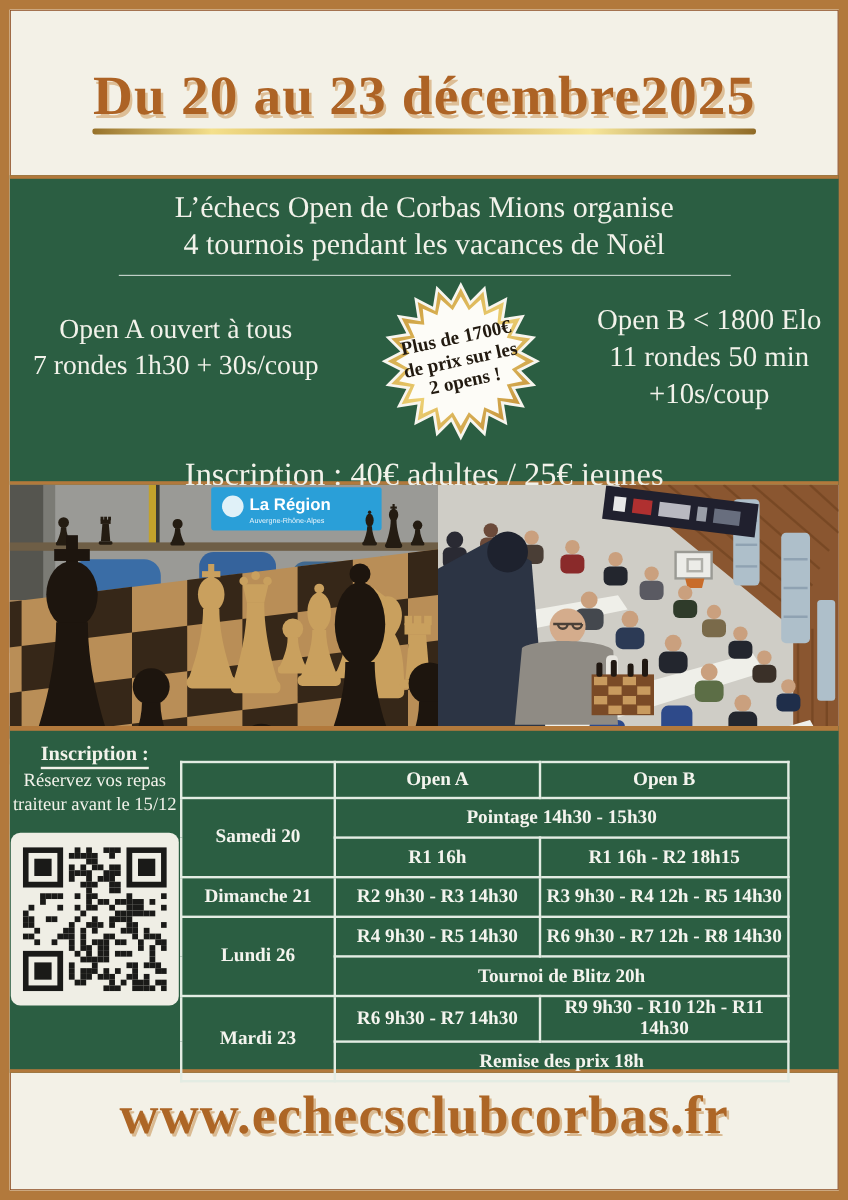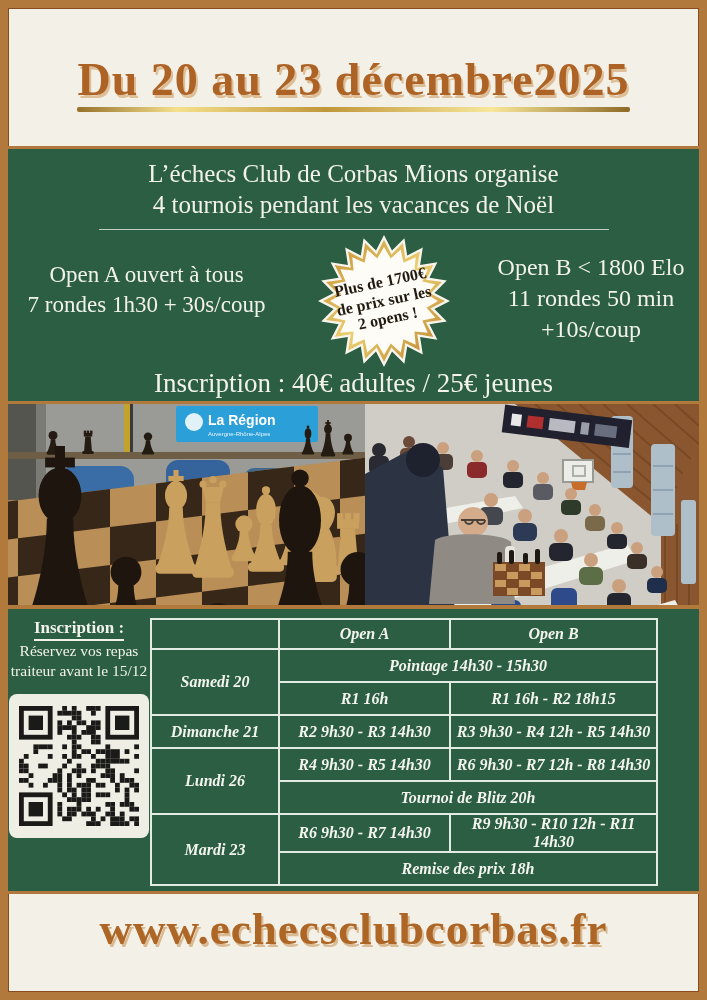--- a/index.html
+++ b/index.html
@@ -43,37 +43,37 @@
   .col-a{flex:0 0 277px;font-size:23px;line-height:1.3;padding-top:22px;text-align:center;}
   .col-b{flex:1;font-size:24px;line-height:1.3;padding-top:14px;text-align:center;}
   .star-wrap{flex:0 0 146px;position:relative;height:122px;}
   .star-svg{position:absolute;left:6px;top:-4px;width:134px;height:134px;overflow:visible;}
   .badge-text{
     position:absolute;left:6px;top:-4px;width:134px;height:134px;
     display:flex;flex-direction:column;align-items:center;justify-content:center;
     transform:rotate(-12deg);
     color:#221a10;font-size:16px;font-weight:bold;line-height:1.15;
   }
-  .fee{margin-top:8px;font-size:27px;}
+  .fee{margin-top:20px;font-size:27px;}
   
   .photos{height:201px;display:flex;}
   .photos svg{display:block;}
   
   .green-bottom{
     box-sizing:border-box;height:289px;
     border-top:4px solid #b2793c;border-bottom:3px solid #b2793c;
     display:flex;
   }
   .meal{width:142px;text-align:center;padding-top:9px;}
   .meal-title{display:inline-block;font-size:17px;font-weight:bold;border-bottom:2px solid #f2f2ea;padding-bottom:1px;}
   .meal-line{font-size:15.5px;line-height:1.28;}
   .qr-card{width:140px;height:144px;margin:13px auto 0;background:#efeee5;border-radius:8px;
     display:flex;align-items:center;justify-content:center;}
   
-  .sched-wrap{padding-top:9px;font-style:italic;}
+  .sched-wrap{padding-top:25px;}
   table.sched{border-collapse:collapse;table-layout:fixed;width:506px;}
   table.sched td{
     border:2px solid #e3ece3;text-align:center;vertical-align:middle;
     font-size:16px;font-weight:bold;color:#f4f4ee;padding:0 2px;
   }
   tr.r-hdr{height:30px;} tr.r{height:33px;}
   
   .footer{height:70px;display:flex;align-items:center;justify-content:center;}
   .site{
     font-size:45px;font-weight:bold;color:#ad6626;letter-spacing:1px;
@@ -90,21 +90,21 @@
       <div class="gold-bar"></div>
     </div>
     <div class="h-line h2">
       <span class="txt">Du 20 au 23 décembre2025</span>
       <div class="gold-bar"></div>
     </div>
   </div>
 
   <div class="green green-top">
     <div class="intro">
-      <div>L’échecs Club de Corbas Mions organise</div>
+      <div>L’échecs Open de Corbas Mions organise</div>
       <div>4 tournois pendant les vacances de Noël</div>
     </div>
     <div class="divider"></div>
 
     <div class="threecol">
       <div class="col-a">
         <div>Open A ouvert à tous</div>
         <div>7 rondes 1h30 + 30s/coup</div>
       </div>
 

